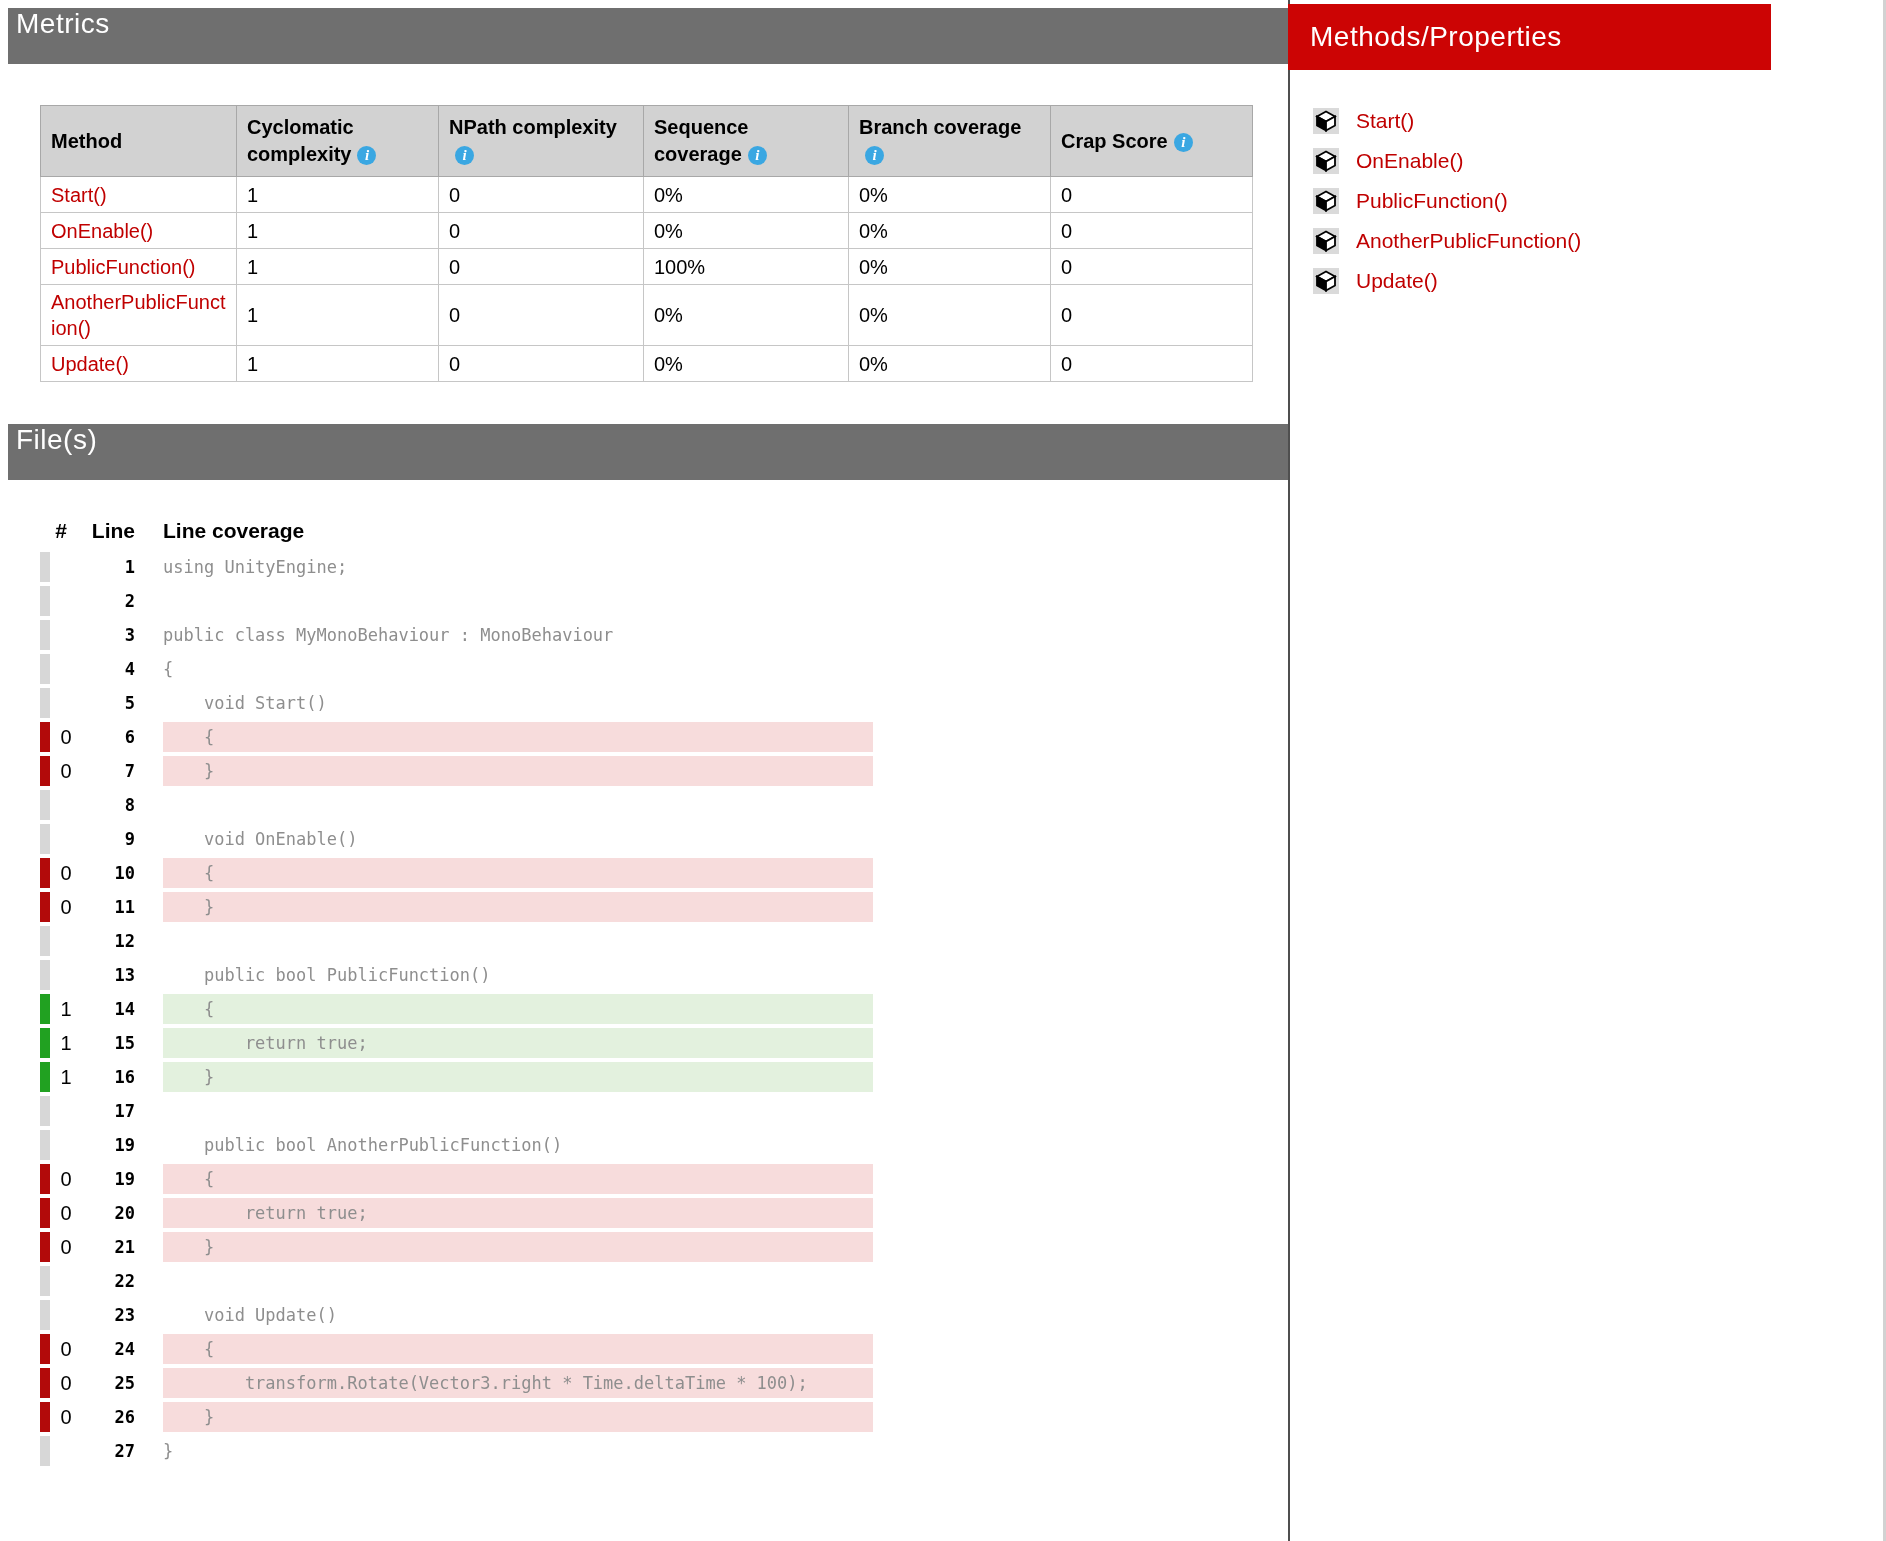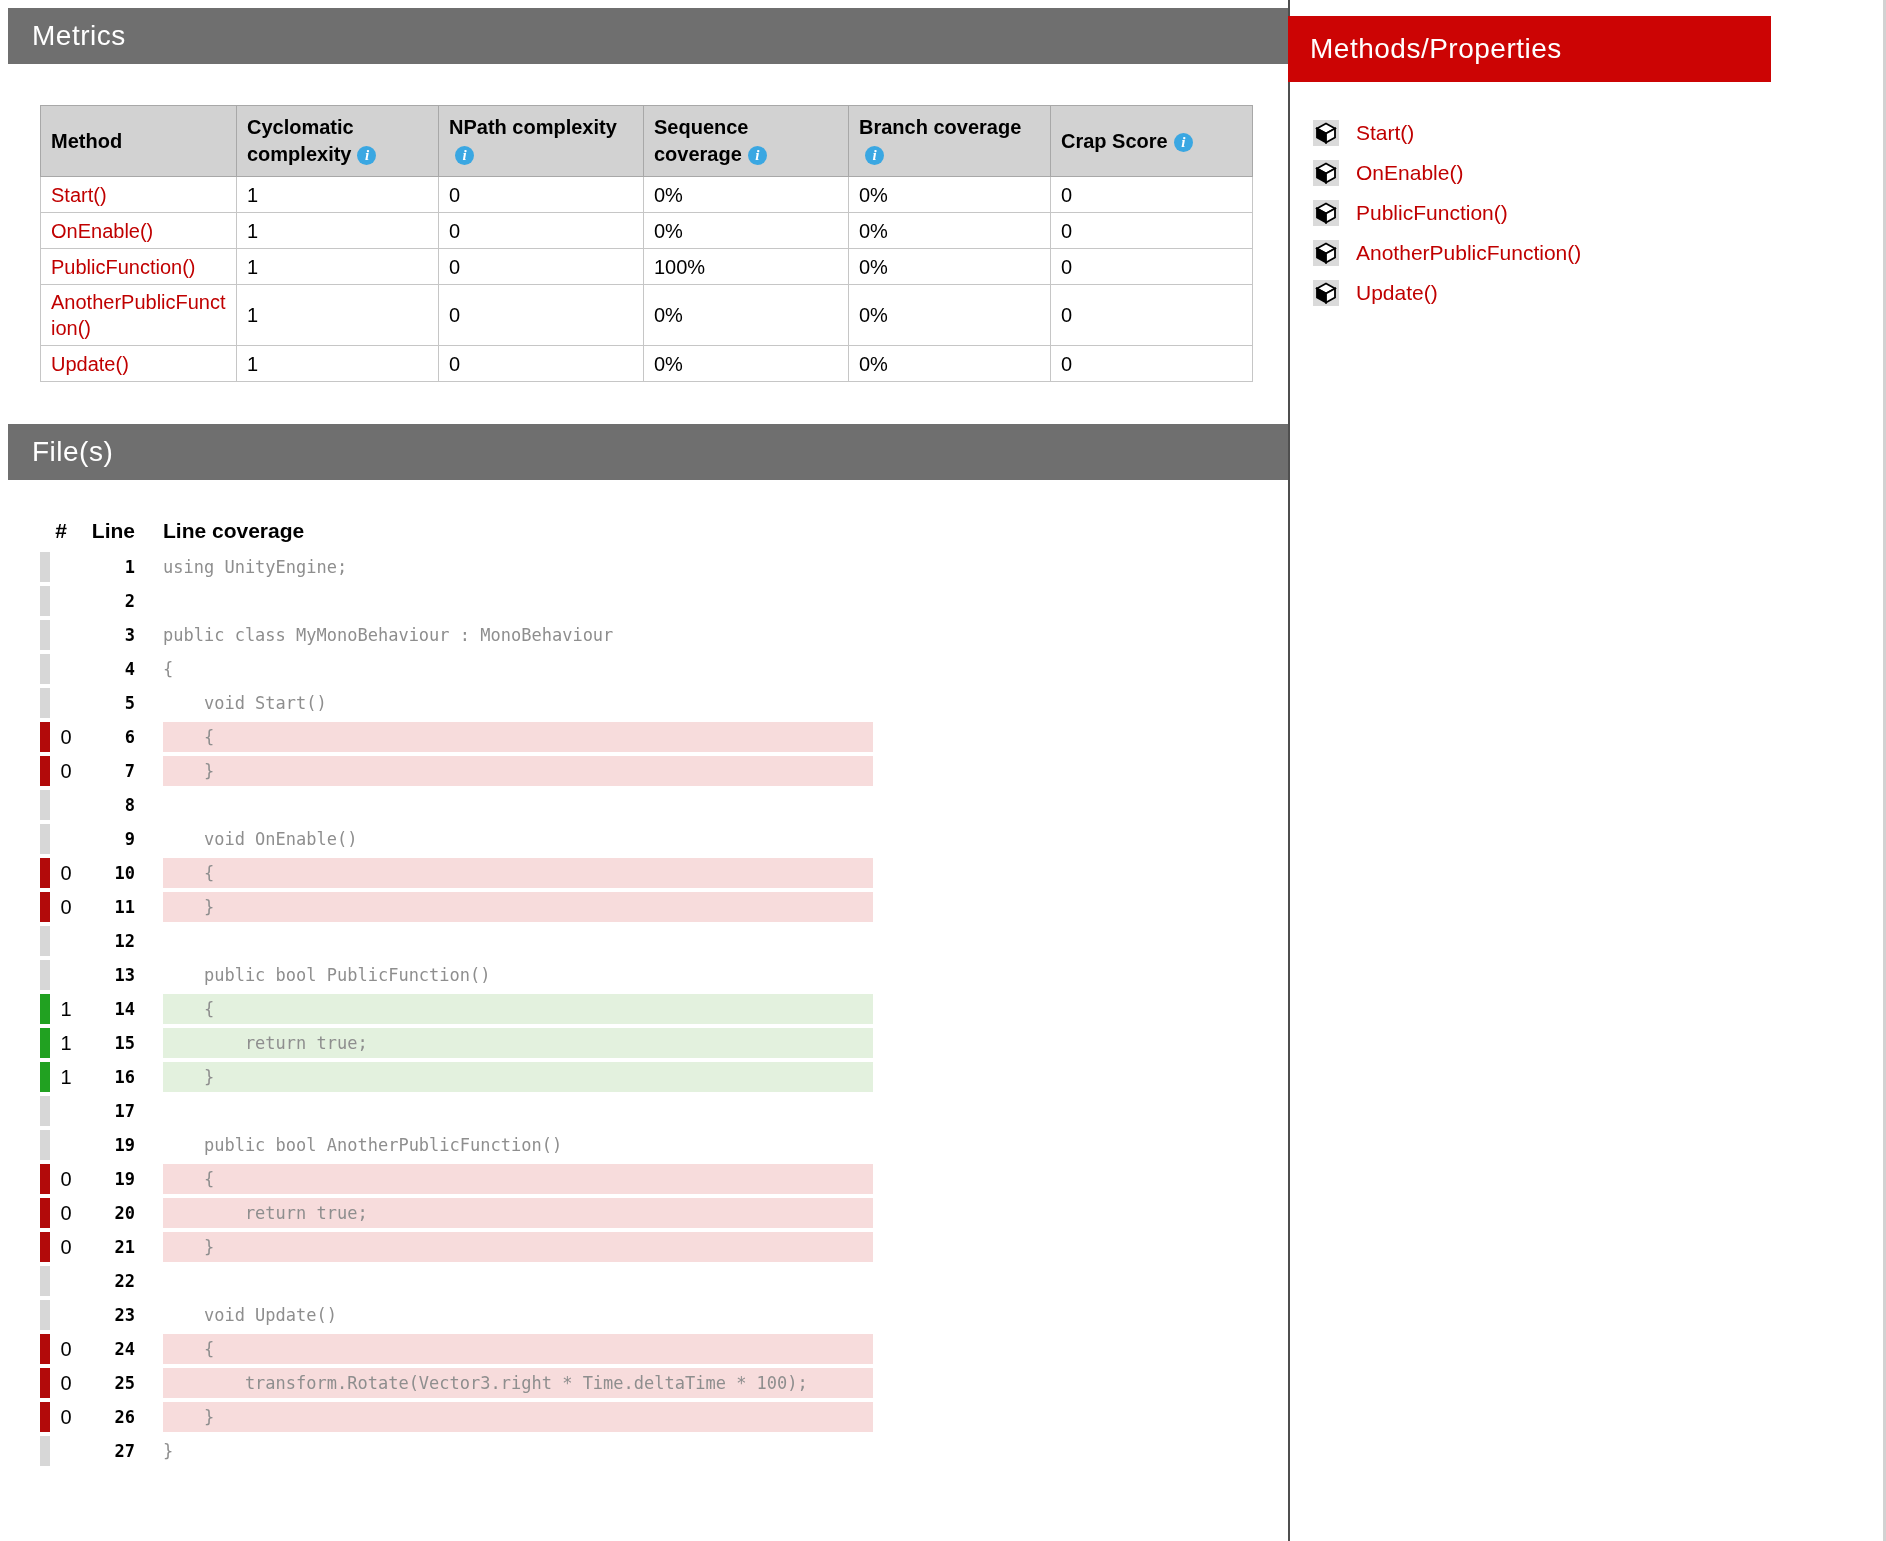--- a/index.html
+++ b/index.html
@@ -12,21 +12,21 @@
   
   .divider { position:absolute; left:1288px; top:0; width:2px; height:1541px; background:var(--divider,#4f4f4f); }
   .scroll-sliver { position:absolute; right:0; top:0; width:3px; height:1541px; background:#d2d2d2; }
 
   
   .main { position:absolute; left:8px; top:8px; width:1280px; }
 
   .section-bar {
     width:100%; height:56px; background:var(--header-gray,#6f6f6f);
     color:#fff; font-size:28px; letter-spacing:0.5px;
-    display:flex; align-items:center; padding-left:24px;
+    display:flex; align-items:flex-start; padding-left:8px;
   }
 
   
   table.metrics { border-collapse:collapse; margin:41px 0 0 32px; width:1212px; font-size:20px; table-layout:fixed; }
   table.metrics th {
     background:var(--table-header-bg,#d2d2d2); border:1px solid #a8a8a8;
     text-align:left; font-weight:bold; padding:8px 10px; height:64px; line-height:27px; vertical-align:middle;
   }
   table.metrics td { border:1px solid #c6c6c6; padding:4px 10px; height:36px; line-height:26px; vertical-align:middle; }
   td.method-cell { word-break:break-all; }
@@ -55,21 +55,21 @@
   .hits { width:32px; text-align:center; font-size:20px; color:#000; flex:none; }
   .lnum { width:53px; text-align:right; font-family:"DejaVu Sans Mono",monospace; font-size:17px; font-weight:bold; flex:none; }
   .code {
     margin-left:28px; width:710px; height:30px; line-height:30px;
     font-family:"DejaVu Sans Mono",monospace; font-size:17px; color:#8e8e8e; white-space:pre; overflow:hidden;
   }
   .code.uncovered { background:var(--uncovered-bg,#f7dcdc); }
   .code.covered   { background:var(--covered-bg,#e3f1de); }
 
   
-  .sidebar { position:absolute; left:1288px; top:16px; width:483px; }
+  .sidebar { position:absolute; left:1288px; top:4px; width:483px; }
   .sidebar-bar {
     height:66px; background:var(--accent-red,#cc0404); color:#fff; font-size:28px; letter-spacing:0.5px;
     display:flex; align-items:center; padding-left:22px;
   }
   .sidebar-list { margin:31px 0 0 25px; padding:0; list-style:none; }
   .sidebar-item { display:flex; align-items:center; height:40px; font-size:21px; }
   .cube-icon { width:26px; height:26px; background:#dadada; flex:none; margin-right:17px; display:flex; align-items:center; justify-content:center; }
   .sidebar-item a { line-height:26px; }
 </style>
 </head>

